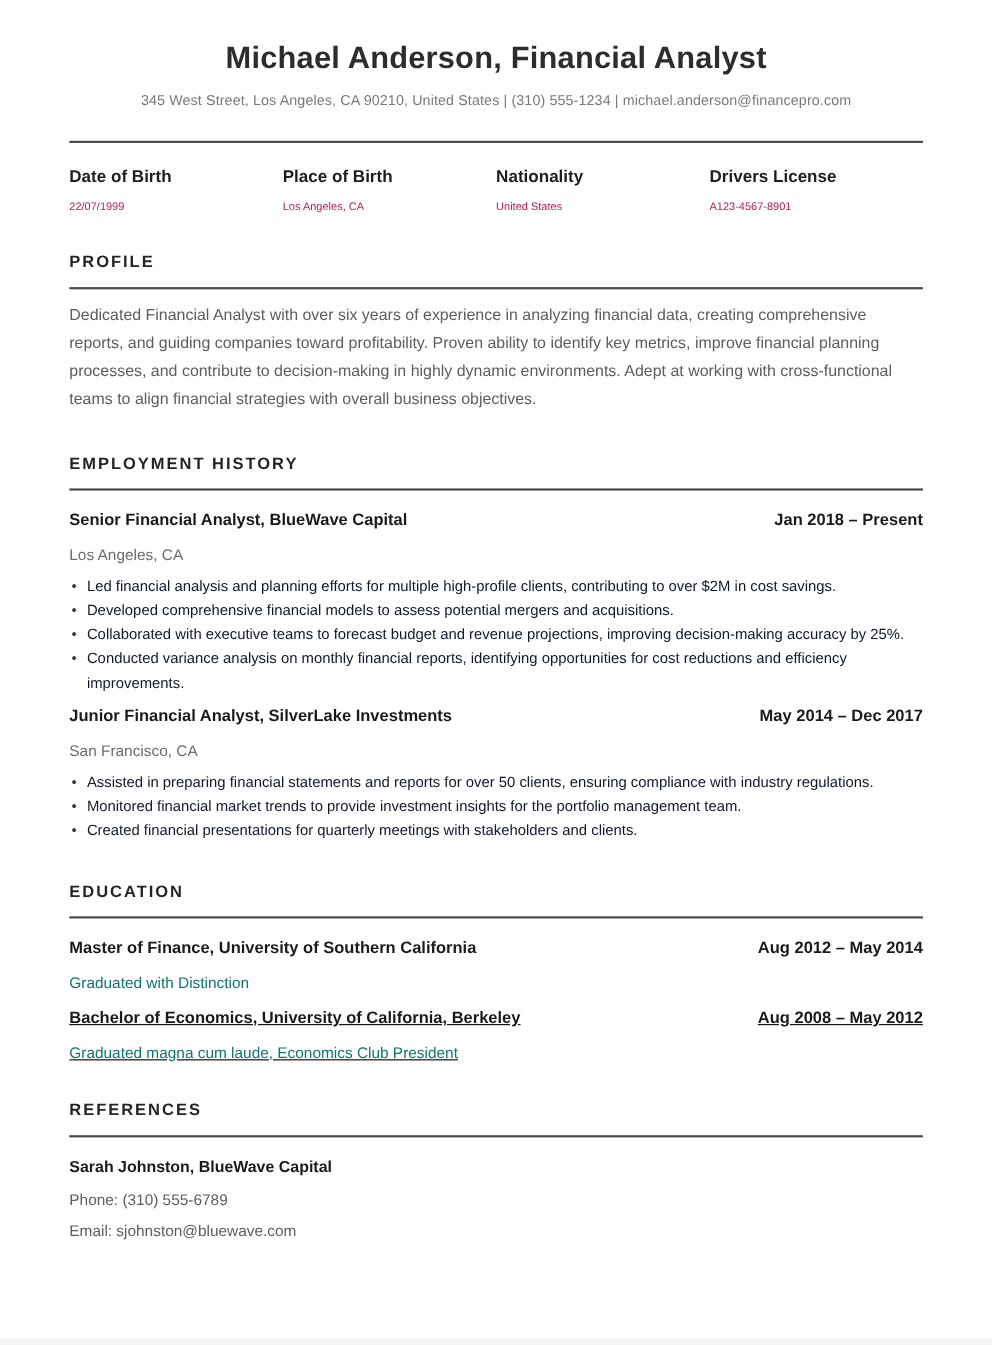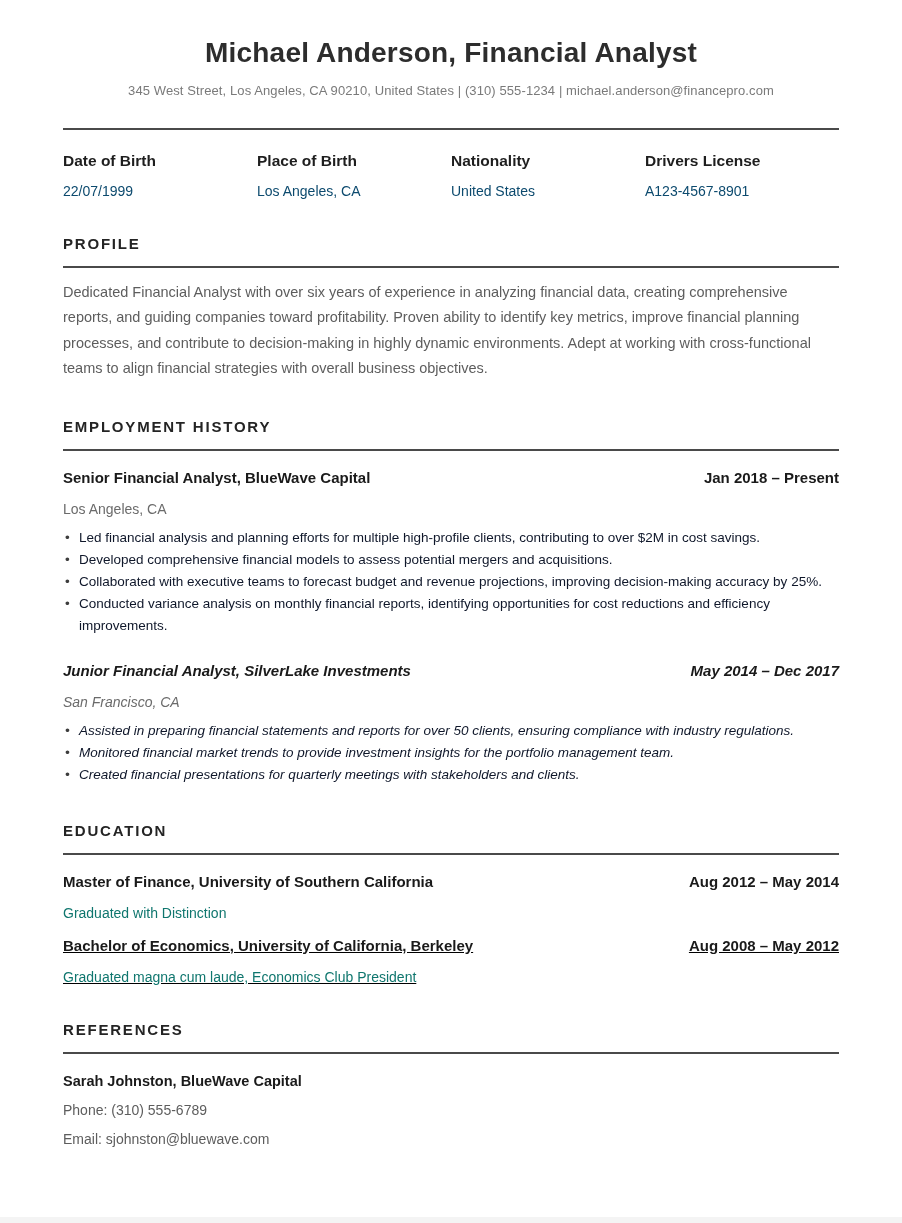--- a/index.html
+++ b/index.html
@@ -45,42 +45,42 @@
     margin-top: 22px;
   }
   .detail-col { width: 25%; }
   .detail-label {
     font-size: 15.5px;
     font-weight: 700;
     color: #1e1e1e;
   }
   .detail-value {
     margin-top: 13px;
-    font-size: 14px;
-    color: #0c4a6e;
+    font-size: 10px;
+    color: #be185d;
   }
   
   .section { margin-top: 36px; }
   .section-heading {
     font-size: 15px;
     font-weight: 600;
     letter-spacing: 1.8px;
     color: #242424;
   }
   .section .rule { margin-top: 14px; }
   
   .profile-text {
     margin-top: 12px;
     font-size: 14.5px;
     line-height: 25.5px;
     color: #5d5d5d;
   }
   
   .job { margin-top: 18px; }
-  .job + .job { margin-top: 25px; font-style: italic; }
+  .job + .job { margin-top: 10px; }
   .job-title-row, .edu-title-row {
     display: flex;
     justify-content: space-between;
     align-items: baseline;
   }
   .job-title, .job-dates, .edu-title, .edu-dates {
     font-size: 15px;
     font-weight: 700;
     color: #1a1a1a;
   }

